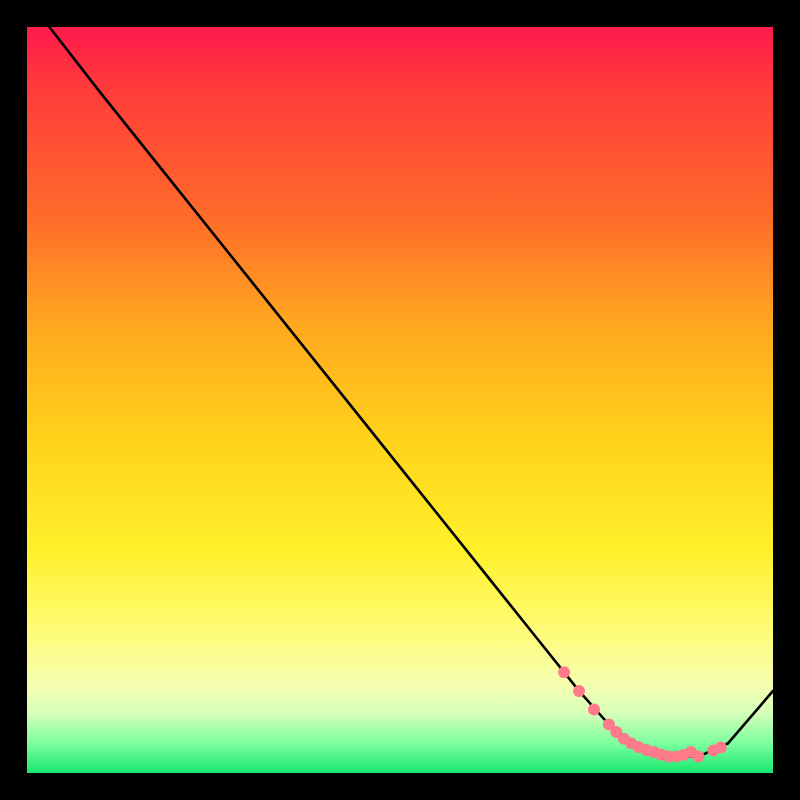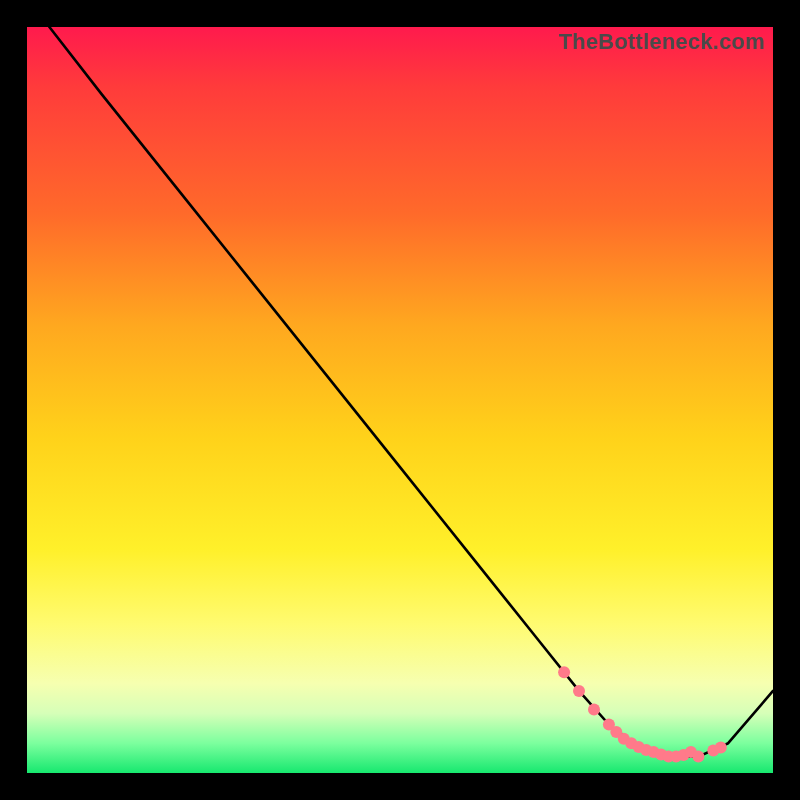--- a/index.html
+++ b/index.html
@@ -56,21 +56,20 @@
     width: 746px;
     height: 746px;
     overflow: visible;
   }
 </style>
 </head>
 <body>
 
 <div class="frame">
   <div class="plot-area">
-    <span class="watermark">TheBottleneck.com</span>
     <svg class="curve" viewBox="0 0 746 746" preserveAspectRatio="none">
       <path id="curve-path" fill="none" stroke="#000" stroke-width="2.6" stroke-linejoin="round" stroke-linecap="round" d="M22.4 0.0 L74.6 67.1 L149.2 160.4 L223.8 253.6 L298.4 346.9 L373.0 440.1 L447.6 533.4 L507.3 608.0 L552.0 663.9 L581.9 697.5 L611.7 719.9 L641.6 729.6 L671.4 729.6 L701.2 716.2 L746.0 663.9"></path>
       <g id="marker-group">
           <circle cx="537.1" cy="645.3" r="6" fill="#ff7a8a"></circle>
           <circle cx="552.0" cy="663.9" r="6" fill="#ff7a8a"></circle>
           <circle cx="567.0" cy="682.6" r="6" fill="#ff7a8a"></circle>
           <circle cx="581.9" cy="697.5" r="6" fill="#ff7a8a"></circle>
           <circle cx="589.3" cy="705.0" r="6" fill="#ff7a8a"></circle>
           <circle cx="596.8" cy="711.7" r="6" fill="#ff7a8a"></circle>
           <circle cx="604.3" cy="716.2" r="6" fill="#ff7a8a"></circle>

